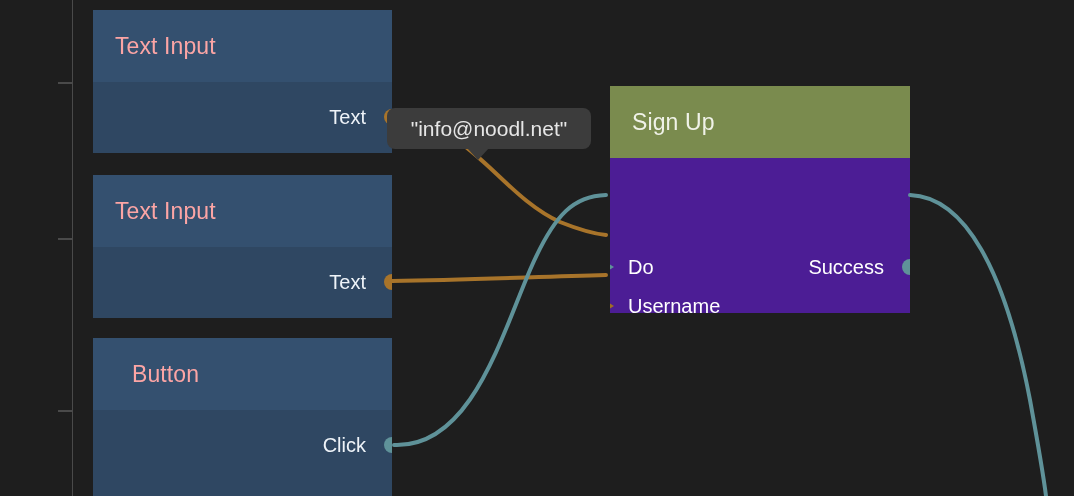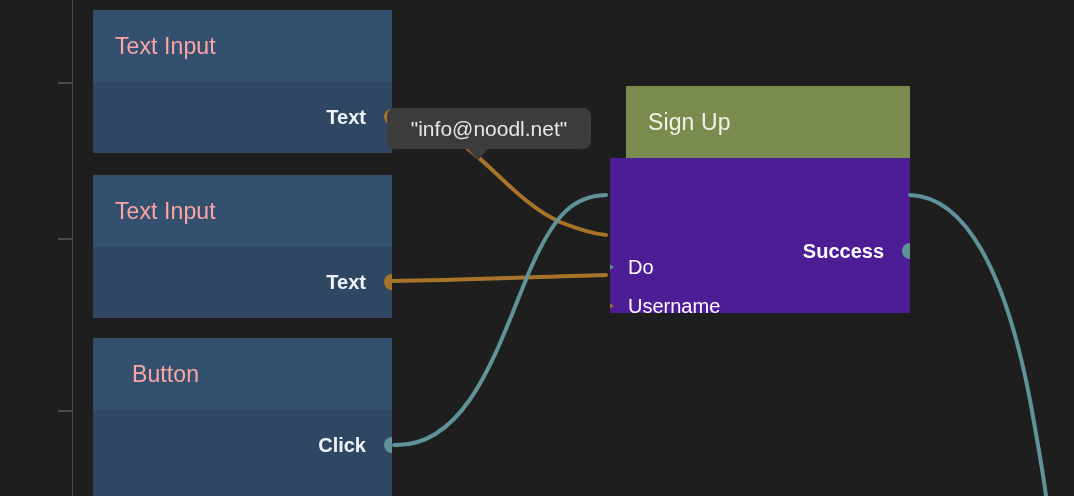--- a/index.html
+++ b/index.html
@@ -58,36 +58,35 @@
   }
   .node-body {
     position: relative;
     box-sizing: border-box;
     width: 100%;
   }
   
   .node.blue .node-header { background: #34506f; }
   .node.blue .node-body   { background: #2f4762; }
   
-  .node.green .node-header { background: #7a8b4e; margin-left: 16px; }
+  .node.green .node-header { background: #7a8b4e; }
   .node.green .node-body   { background: #4c1d95; }
   .node.green .node-title  { color: #f0f2e8; }
 
   
   .port-row {
     position: absolute;
     display: flex;
     align-items: center;
     height: 26px;
   }
   .port-row.out {
     right: 0;
     justify-content: flex-end;
     padding-right: 0;
-    font-weight: bold;
   }
   .port-row.in {
     left: 0;
     justify-content: flex-start;
   }
   .port-label {
     color: #ffffff;
     font-size: 20px;
     white-space: nowrap;
   }
@@ -202,21 +201,21 @@
       <div class="port-row in" style="top:96px; left:-11px;">
         <span class="port-arrow teal"></span>
         <span class="port-label" style="margin-left:14px;">Do</span>
       </div>
 
       <div class="port-row in" style="top:135px; left:-11px;text-align:center;">
         <span class="port-arrow orange"></span>
         <span class="port-label" style="margin-left:14px;">Username</span>
       </div>
 
-      <div class="port-row out" style="top:80px; right:-8px;">
+      <div class="port-row out" style="top:96px; right:-8px;">
         <span class="port-label">Success</span>
         <span class="port-dot teal" style="margin-left:18px;"></span>
       </div>
 
     </div>
   </div>
 
   <svg id="wires" viewBox="0 0 1074 496" width="1074" height="496">
     <g fill="none" stroke-width="4" stroke-linecap="round">
       <path d="M 392 116 C 470 122, 500 195, 560 222 C 585 232, 596 234, 606 235" stroke="#a8742a"></path>

